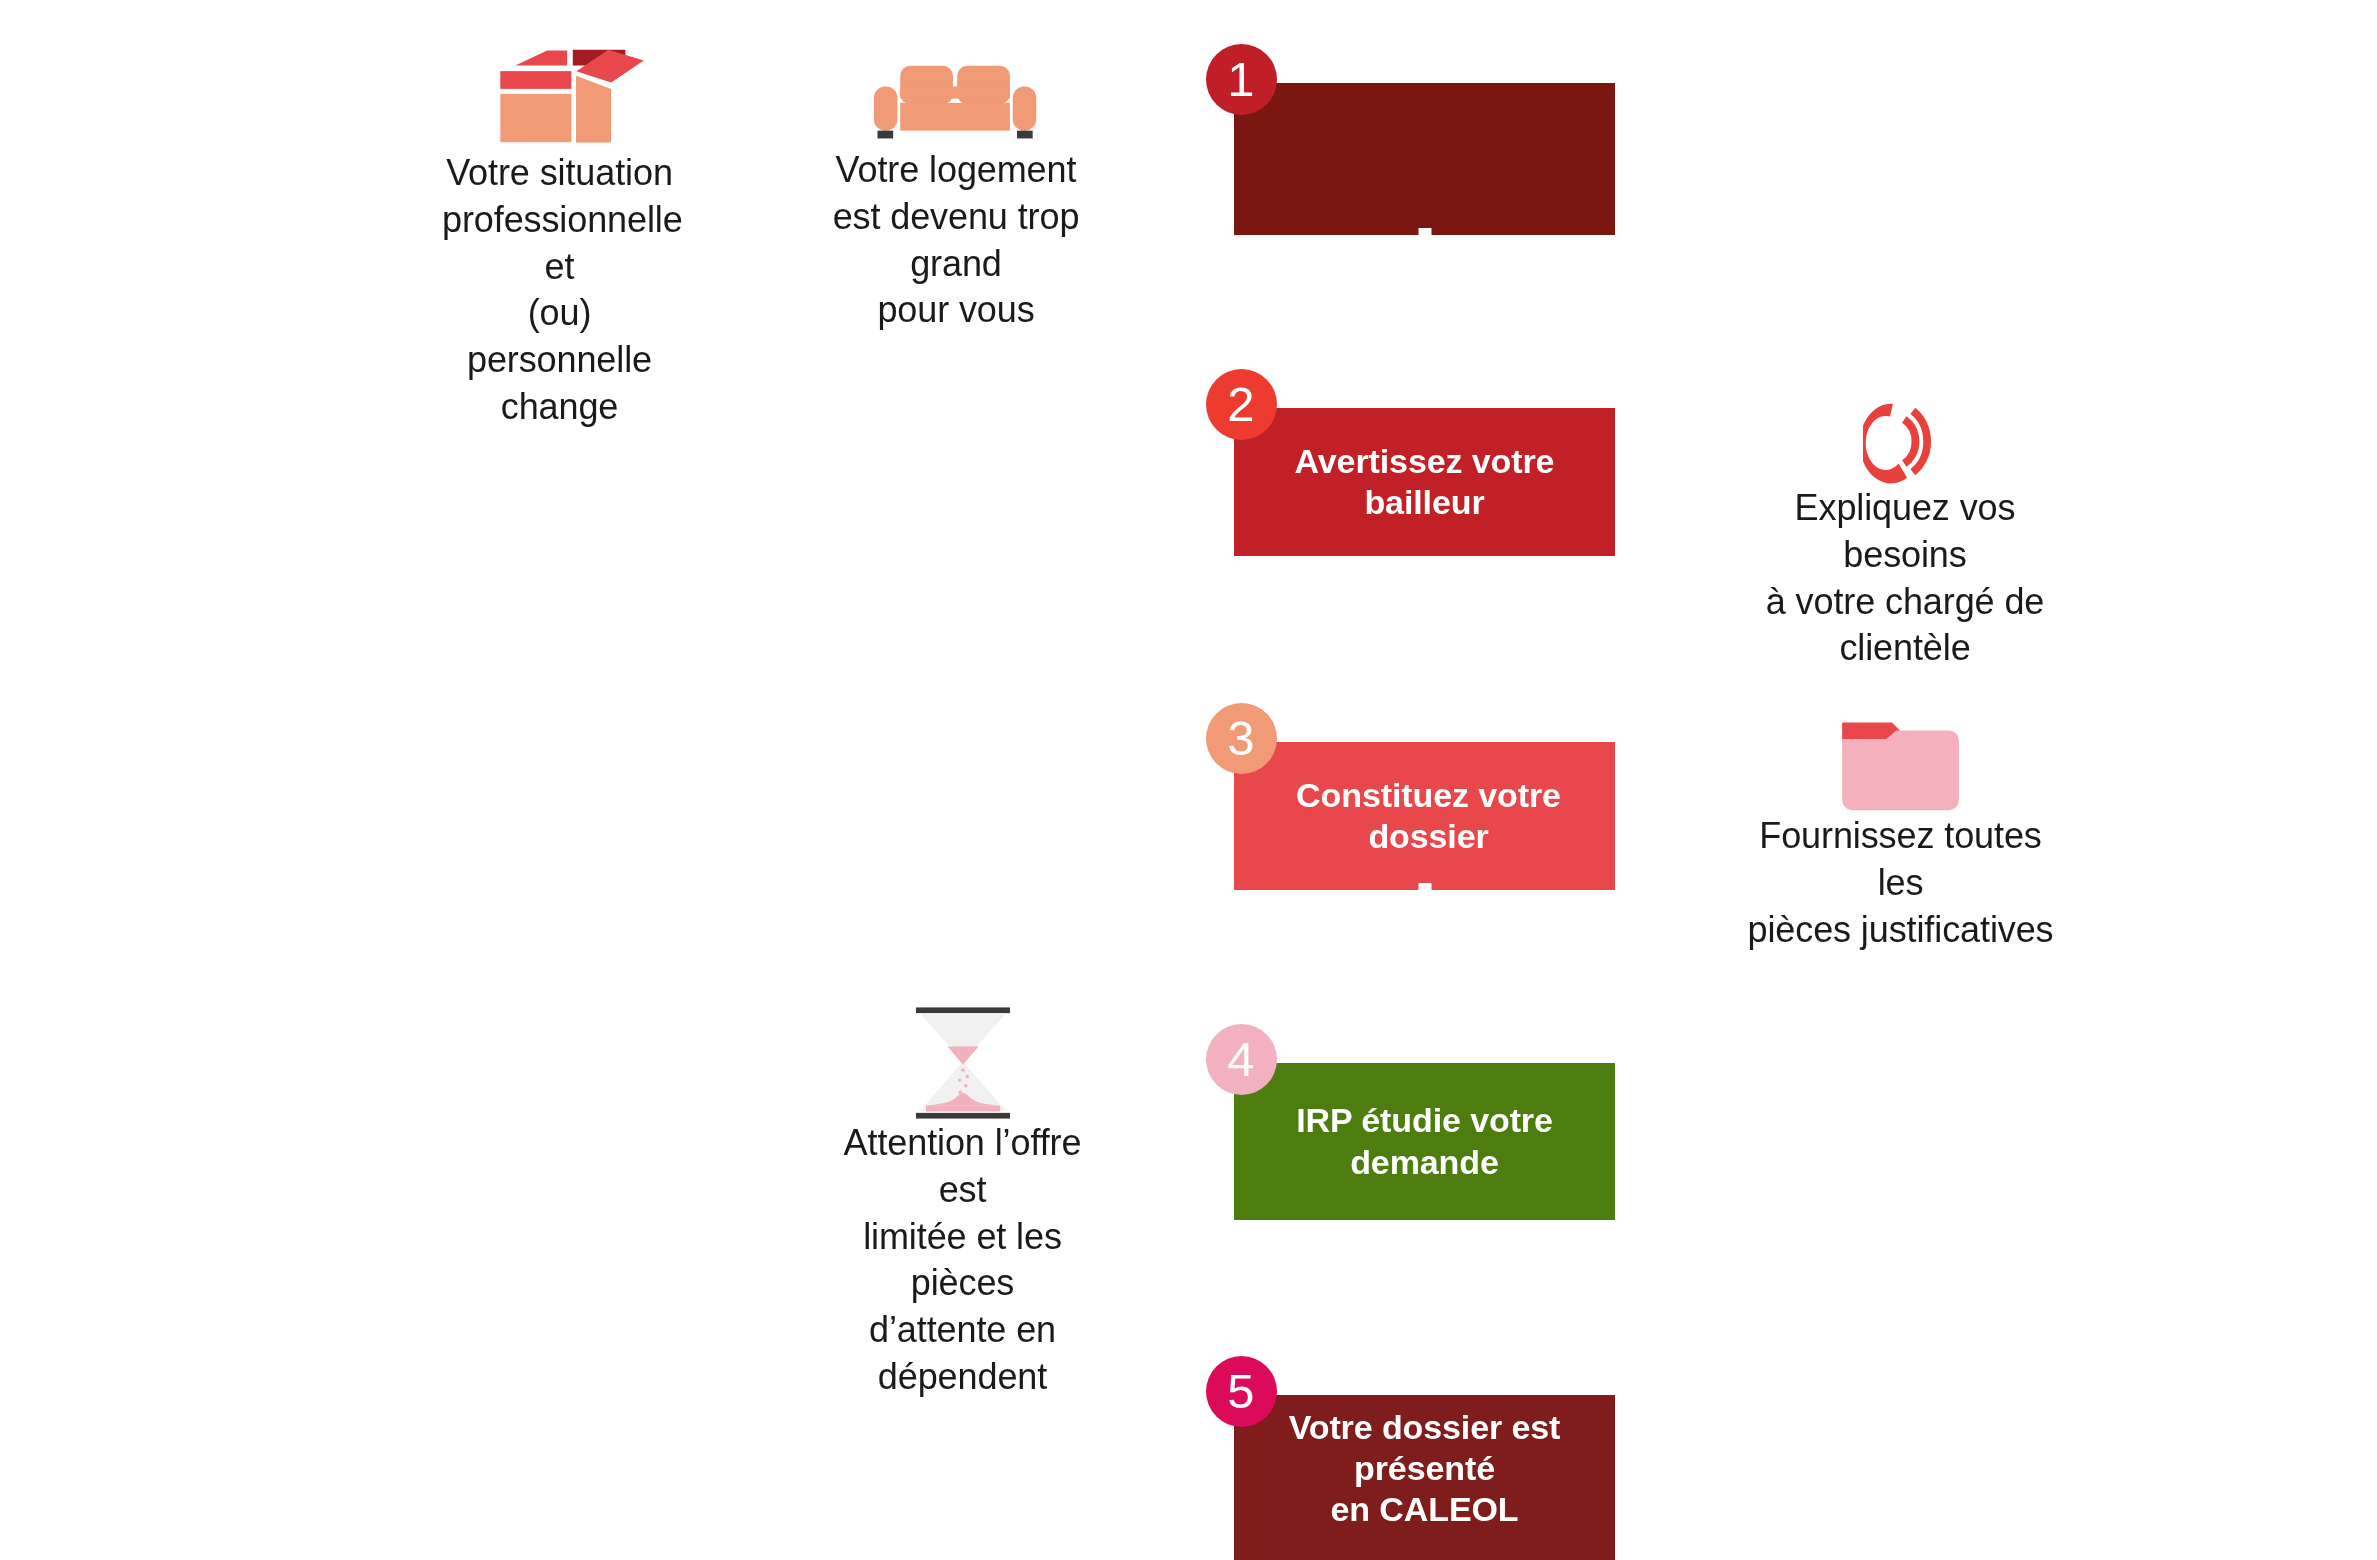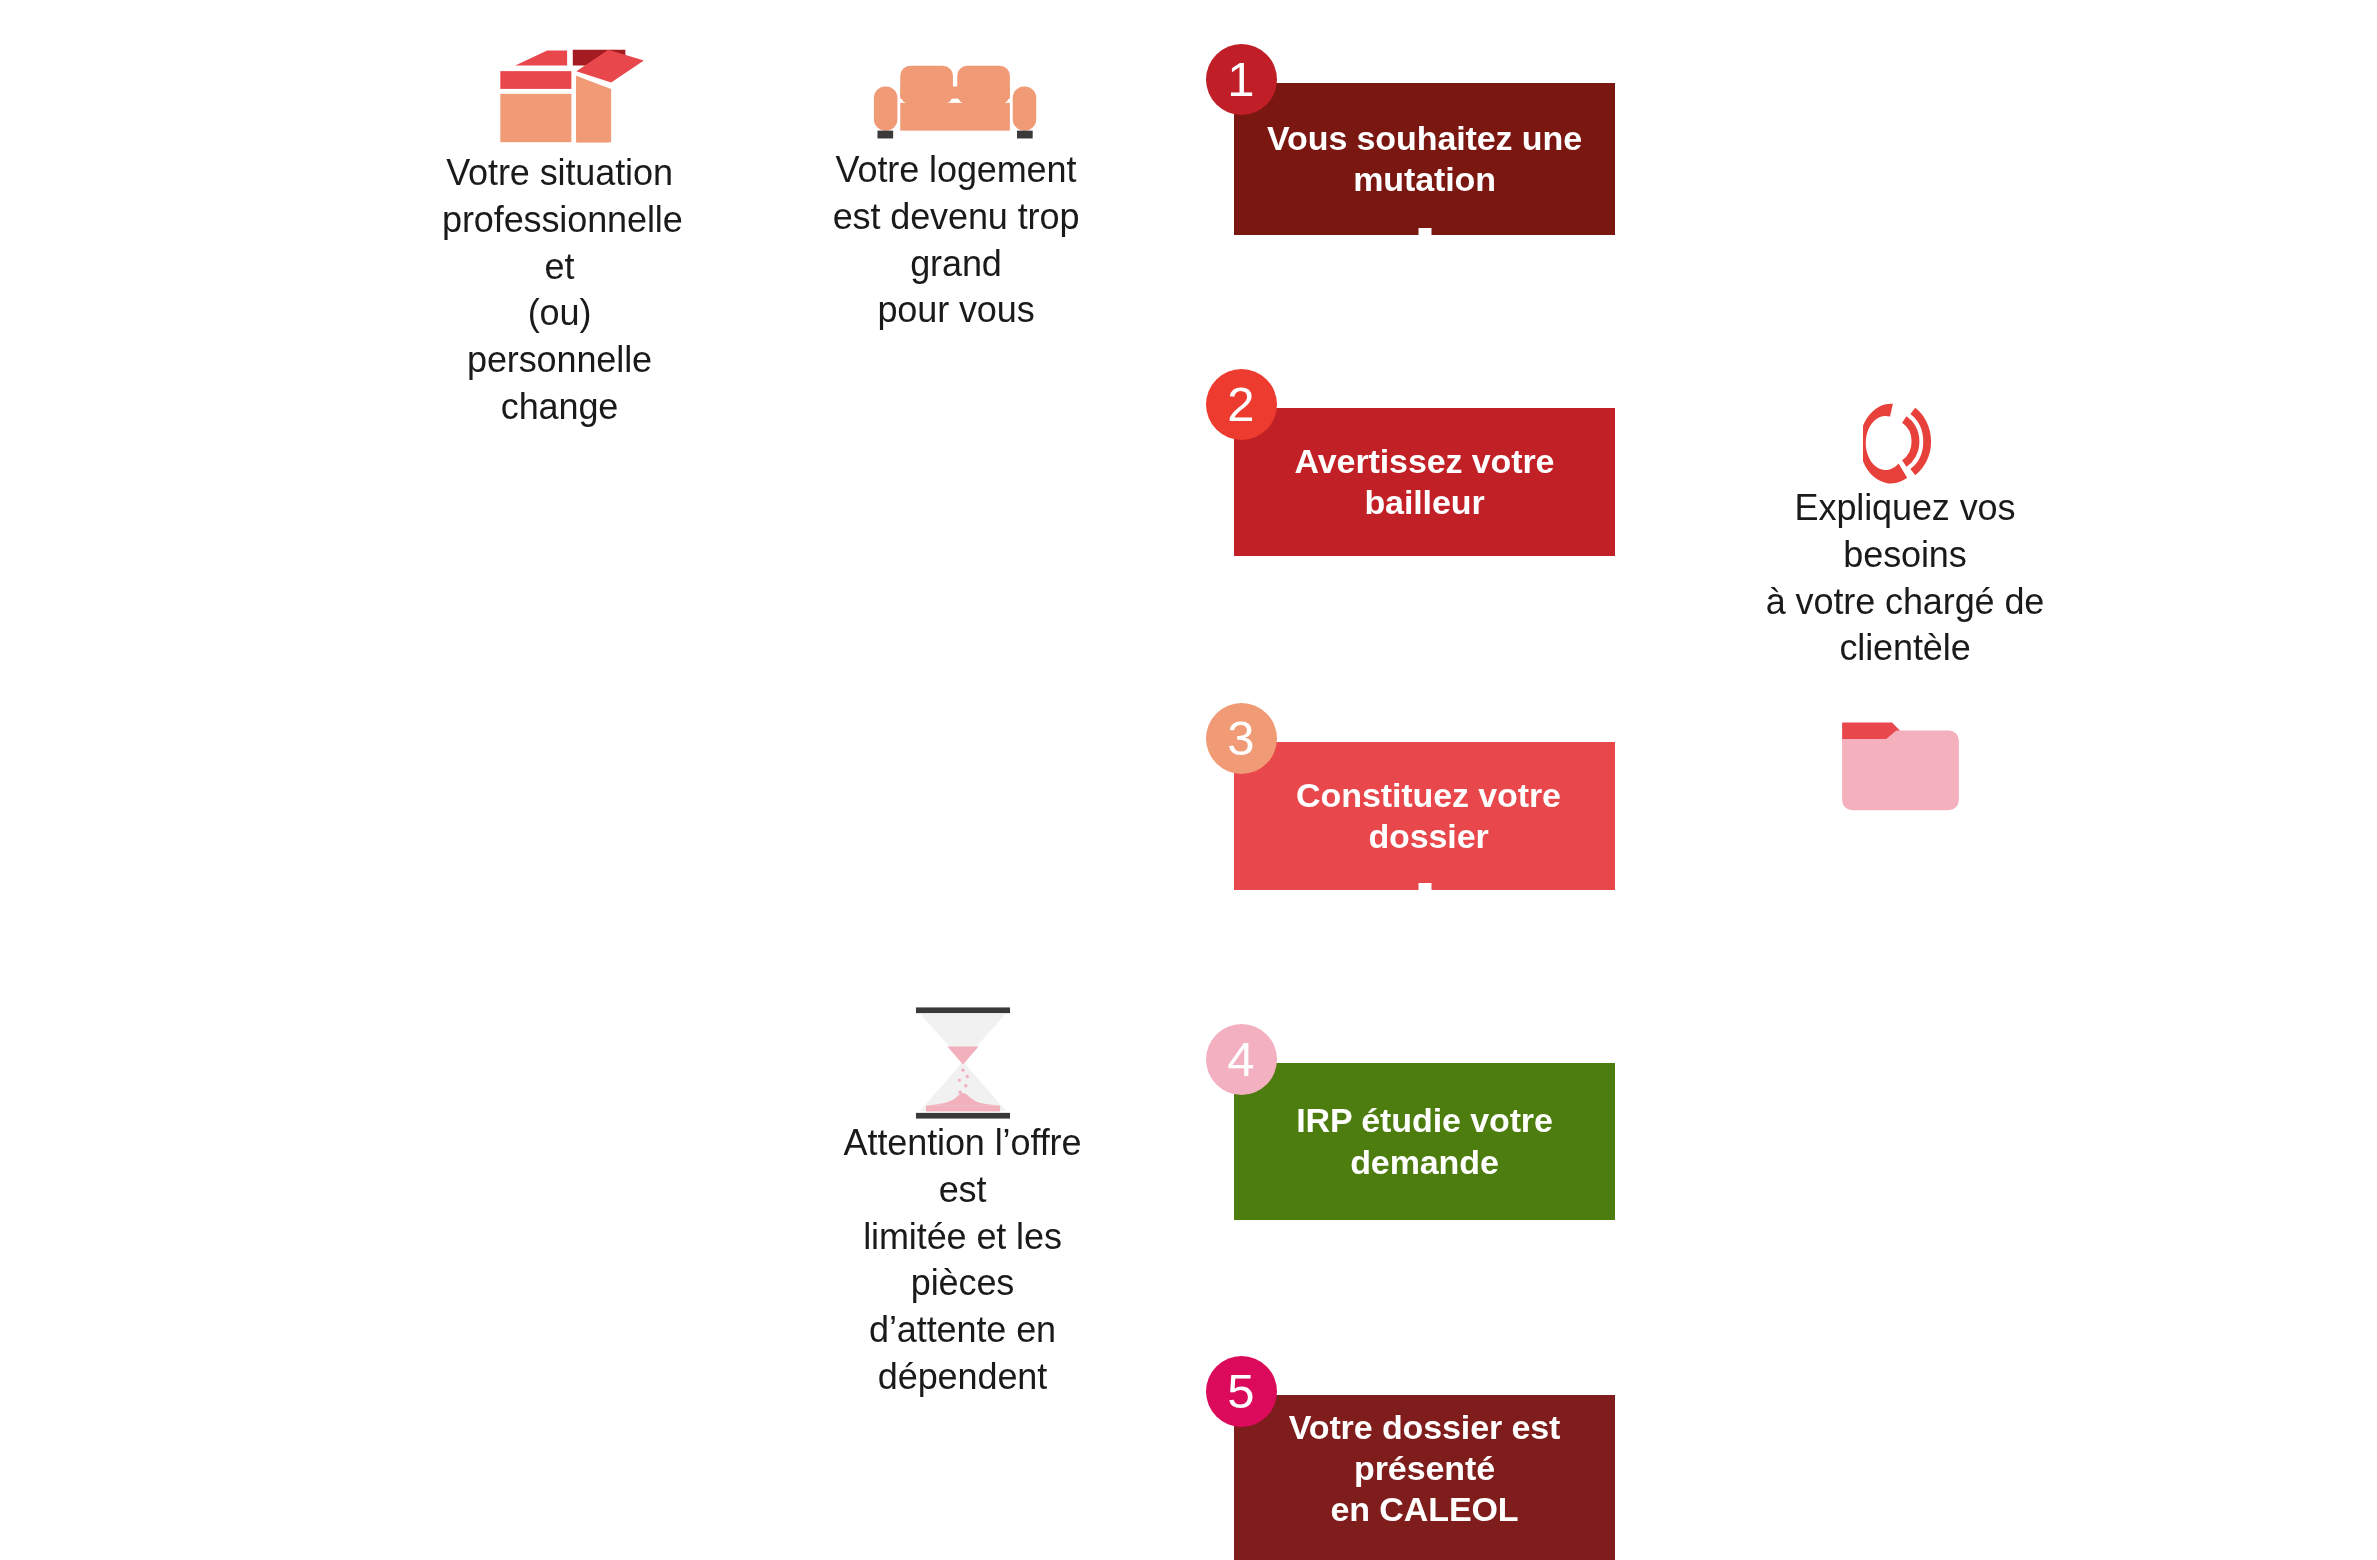--- a/index.html
+++ b/index.html
@@ -127,20 +127,22 @@
 clientèle</span>
   </div>
 
   <div class="note" style="left:1740px;top:713px;width:321px;">
     <span class="note-icon" style="height:100px;">
       <svg class="icon-svg" width="121" height="94" viewBox="0 0 170 132" aria-hidden="true">
         <polygon points="3,5 73,5 88,20 73,32 3,32" fill="#e8474c"></polygon>
         <path d="M3 28 h62 l14 -12 h74 a14 14 0 0 1 14 14 v84 a14 14 0 0 1 -14 14 h-136 a14 14 0 0 1 -14 -14 z" fill="#f5b0bd"></path>
       </svg>
     </span>
+    <span class="note-text">Fournissez toutes les
+pièces justificatives</span>
   </div>
 
   <div class="note" style="left:820px;top:1006px;width:285px;">
     <span class="note-icon" style="height:114px;">
       <svg class="icon-svg" width="100" height="114" viewBox="0 0 140 160" aria-hidden="true">
         <rect x="4" y="2" width="132" height="8" fill="#3a3a3a"></rect>
         <rect x="4" y="150" width="132" height="8" fill="#3a3a3a"></rect>
         <polygon points="10,11 130,11 70,78" fill="#f1f1f1"></polygon>
         <polygon points="70,78 10,147 130,147" fill="#f1f1f1"></polygon>
         <polygon points="48,57 92,57 70,82" fill="#f2b0bd"></polygon>
@@ -156,21 +158,20 @@
       </svg>
     </span>
     <span class="note-text">Attention l’offre est
 limitée et les pièces
 d’attente en
 dépendent</span>
   </div>
 
   <div class="step" style="left:1234px;top:83px;width:381px;height:152px;">
     <div class="step-banner" style="width:381px;height:152px;background:#7a1711;">
-      <span class="step-label">Vous souhaitez une mutation</span>
       <span class="step-notch"></span>
     </div>
     <div class="step-badge" style="left:-28.5px;top:-39px;background:#c01f28;">
       <span>1</span>
     </div>
   </div>
 
   <div class="step" style="left:1234px;top:408px;width:381px;height:148px;">
     <div class="step-banner" style="width:381px;height:148px;background:#c12026;">
       <span class="step-label">Avertissez votre bailleur</span>

